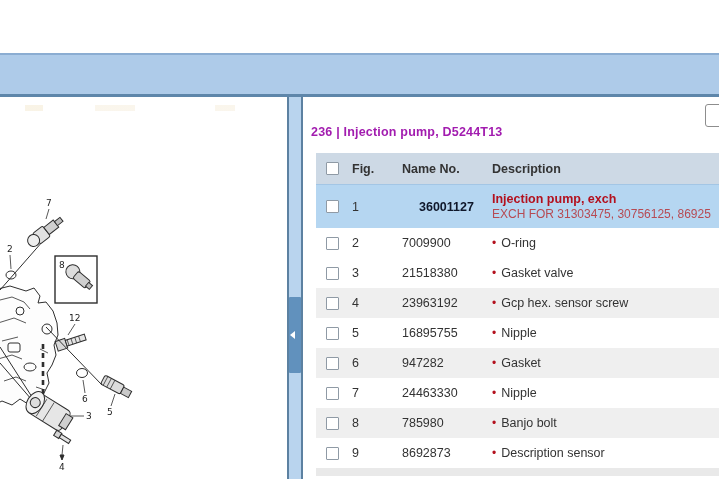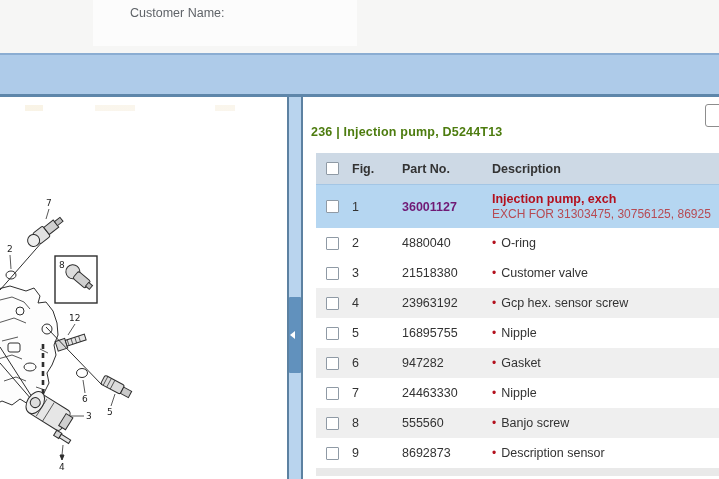--- a/index.html
+++ b/index.html
@@ -27,58 +27,53 @@
   .splitter-arrow { position:absolute; left:1px; top:34px; width:0; height:0;
     border-top:4px solid transparent; border-bottom:4px solid transparent;
     border-right:5px solid #fff; }
   .right-panel { position:relative; flex:1; height:382px; background:#fff;
     border-left:2px solid #5c81a1; overflow:hidden; }
 
   
   .mini-button { position:absolute; left:402px; top:7px; width:18px; height:23px;
     background:#fff; border:1px solid #8d8d8d; border-radius:3px; }
   .panel-title { position:absolute; left:8px; top:28px; font-size:12.5px;
-    font-weight:bold; color:#4d7c0f; letter-spacing:.2px; }
+    font-weight:bold; color:#a21caf; letter-spacing:.2px; }
 
   .parts-table { position:absolute; left:13px; top:56px; width:560px;
     font-size:12.5px; color:#333; }
   .trow { display:grid; grid-template-columns:32px 48px 90px 1fr; align-items:center;
     min-height:30px; background:#fff; }
   .trow.alt { background:#efefef; }
   .thead { background:#cdd9e5; font-weight:bold; min-height:31px; }
   .trow.selected { background:#b5d6f1; min-height:44px; border-top:1px solid #a3c6e5; }
   .cell-cb { display:flex; justify-content:center; align-items:center; }
   .cb { width:13px; height:13px; appearance:none; -webkit-appearance:none;
     background:#fff; border:1px solid #8f9aa5; border-radius:1px; }
   .cell-fig { padding-left:4px; }
   .cell-part { padding-left:6px; }
   .cell-desc { padding-left:6px; white-space:nowrap; overflow:hidden; }
   .bullet { color:#b3111e; margin-right:5px; font-size:12px; }
-  .red-part { color:#701a75; font-weight:bold; }
+  .red-part { color:#0f172a; font-weight:bold;margin-left:17px; }
   .desc-main-red { color:#b3111e; font-weight:bold; line-height:15px; }
   .desc-note-red { color:#b64a53; font-size:12px; line-height:14px; white-space:nowrap; }
   .partial-row { width:560px; height:8px; background:#e9e9e9; }
 
   
   .diagram-svg text { font-family:"DejaVu Sans",sans-serif; font-size:9px; fill:#222; }
   .faint-marks { position:absolute; left:25px; top:8px; width:240px; height:6px;
     background:linear-gradient(90deg,#f4ead2 0 18px, transparent 18px 70px,
       #f6eedd 70px 110px, transparent 110px 190px, #f6eedd 190px 210px, transparent 210px);
     opacity:.55; }
 </style>
 </head>
 <body>
 
 <div class="viewport">
 
-  <div class="top-strip">
-    <div class="customer-panel">
-      <span class="customer-label">Customer Name:</span>
-    </div>
-  </div>
 
   <div class="blue-bar"></div>
 
   <div class="panels">
 
     <div class="left-panel">
       <div class="faint-marks"></div>
       <svg class="diagram-svg" width="289" height="382" viewBox="0 0 289 382">
         <g stroke="#2e2e2e" stroke-width="1" fill="none">
 
@@ -175,52 +170,52 @@
       <div class="mini-button"></div>
       <div class="panel-title">236 | Injection pump, D5244T13</div>
 
       <div class="parts-table">
 
         <div class="trow thead">
           <div class="cell-cb">
             <input type="checkbox" class="cb" style="">
           </div>
           <div class="cell-fig">Fig.</div>
-          <div class="cell-part">Part No.</div>
+          <div class="cell-part">Name No.</div>
           <div class="cell-desc">Description</div>
         </div>
 
         <div class="trow selected">
           <div class="cell-cb">
               <input type="checkbox" class="cb" style="">
             </div>
           <div class="cell-fig">1</div>
           <div class="cell-part red-part">36001127</div>
           <div class="cell-desc">
             <div class="desc-main-red">Injection pump, exch</div>
             <div class="desc-note-red">EXCH FOR 31303475, 30756125, 86925</div>
           </div>
         </div>
 
         <div class="trow">
           <div class="cell-cb">
               <input type="checkbox" class="cb" style="">
             </div>
           <div class="cell-fig">2</div>
-          <div class="cell-part">4880040</div>
+          <div class="cell-part">7009900</div>
           <div class="cell-desc"><span class="bullet">•</span><span>O-ring</span></div>
         </div>
 
         <div class="trow">
           <div class="cell-cb">
               <input type="checkbox" class="cb" style="">
             </div>
           <div class="cell-fig">3</div>
           <div class="cell-part">21518380</div>
-          <div class="cell-desc"><span class="bullet">•</span><span>Customer valve</span></div>
+          <div class="cell-desc"><span class="bullet">•</span><span>Gasket valve</span></div>
         </div>
 
         <div class="trow alt">
           <div class="cell-cb">
               <input type="checkbox" class="cb" style="">
             </div>
           <div class="cell-fig">4</div>
           <div class="cell-part">23963192</div>
           <div class="cell-desc"><span class="bullet">•</span><span>Gcp hex. sensor screw</span></div>
         </div>
@@ -250,22 +245,22 @@
           <div class="cell-fig">7</div>
           <div class="cell-part">24463330</div>
           <div class="cell-desc"><span class="bullet">•</span><span>Nipple</span></div>
         </div>
 
         <div class="trow alt">
           <div class="cell-cb">
               <input type="checkbox" class="cb" style="">
             </div>
           <div class="cell-fig">8</div>
-          <div class="cell-part">555560</div>
-          <div class="cell-desc"><span class="bullet">•</span><span>Banjo screw</span></div>
+          <div class="cell-part">785980</div>
+          <div class="cell-desc"><span class="bullet">•</span><span>Banjo bolt</span></div>
         </div>
 
         <div class="trow">
           <div class="cell-cb">
               <input type="checkbox" class="cb" style="">
             </div>
           <div class="cell-fig">9</div>
           <div class="cell-part">8692873</div>
           <div class="cell-desc"><span class="bullet">•</span><span>Description sensor</span></div>
         </div>

